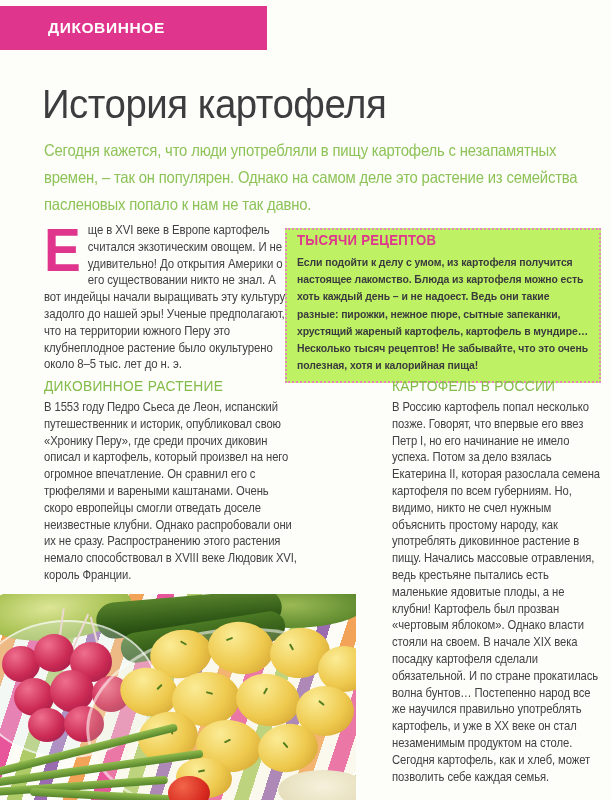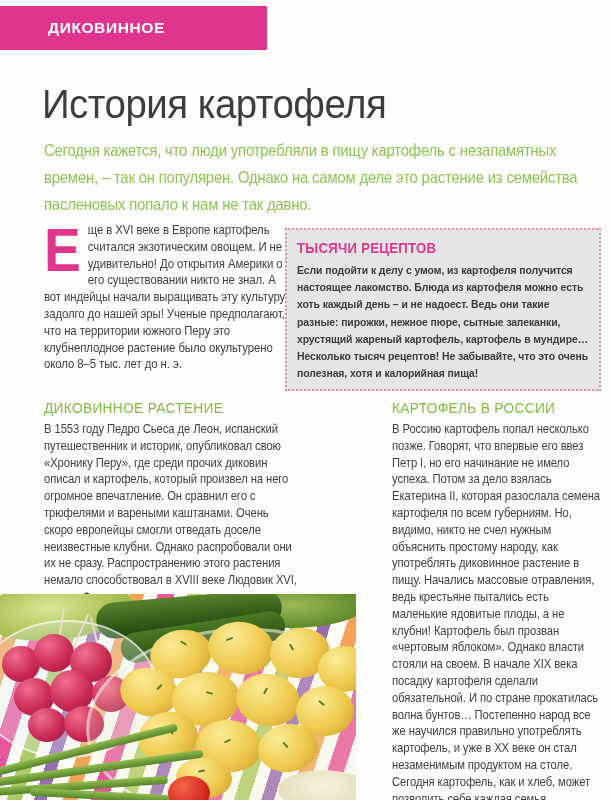--- a/index.html
+++ b/index.html
@@ -35,33 +35,33 @@
     font-size:12.8px; line-height:16.8px; color:#424245; letter-spacing:-.1px;
     transform:scaleX(.89); transform-origin:left top;
   }
   .drop-cap {
     float:left; color:#e0358d; font-weight:bold;
     font-size:62px; line-height:.82; padding:3px 8px 0 0;
   }
   
   .recipe-box {
     position:absolute; left:285px; top:228px; width:316px; min-height:129px;
-    background:#e5e5e5; border:2px dotted #e387bd; padding:10px 10px 8px 10px;
+    background:#bef264; border:2px dotted #e387bd; padding:2px 10px 8px 10px;
   }
   .recipe-box h3 {
     color:#e0358d; font-size:14px; font-weight:bold; letter-spacing:.3px;
     margin-bottom:5px; transform:scaleX(.94); transform-origin:left top;
   }
   .recipe-box p {
     font-size:11.6px; font-weight:bold; line-height:17.2px; color:#3b3b3e;
     width:325px; transform:scaleX(.90); transform-origin:left top;
     letter-spacing:-.1px;
   }
   
-  .col { position:absolute; top:378px;margin-top:22px; }
+  .col { position:absolute; top:378px; }
   .col-left  { left:44px;  width:288px; }
   .col-right { left:392px; width:243px; }
   .col h2 {
     color:#82bb47; font-size:14.5px; font-weight:normal; letter-spacing:.3px;
     margin-bottom:5px; transform:scaleX(.95); transform-origin:left top;
     white-space:nowrap;
   }
   .col p {
     font-size:12.8px; line-height:16.8px; color:#424245; letter-spacing:-.1px;
     transform:scaleX(.88); transform-origin:left top;

